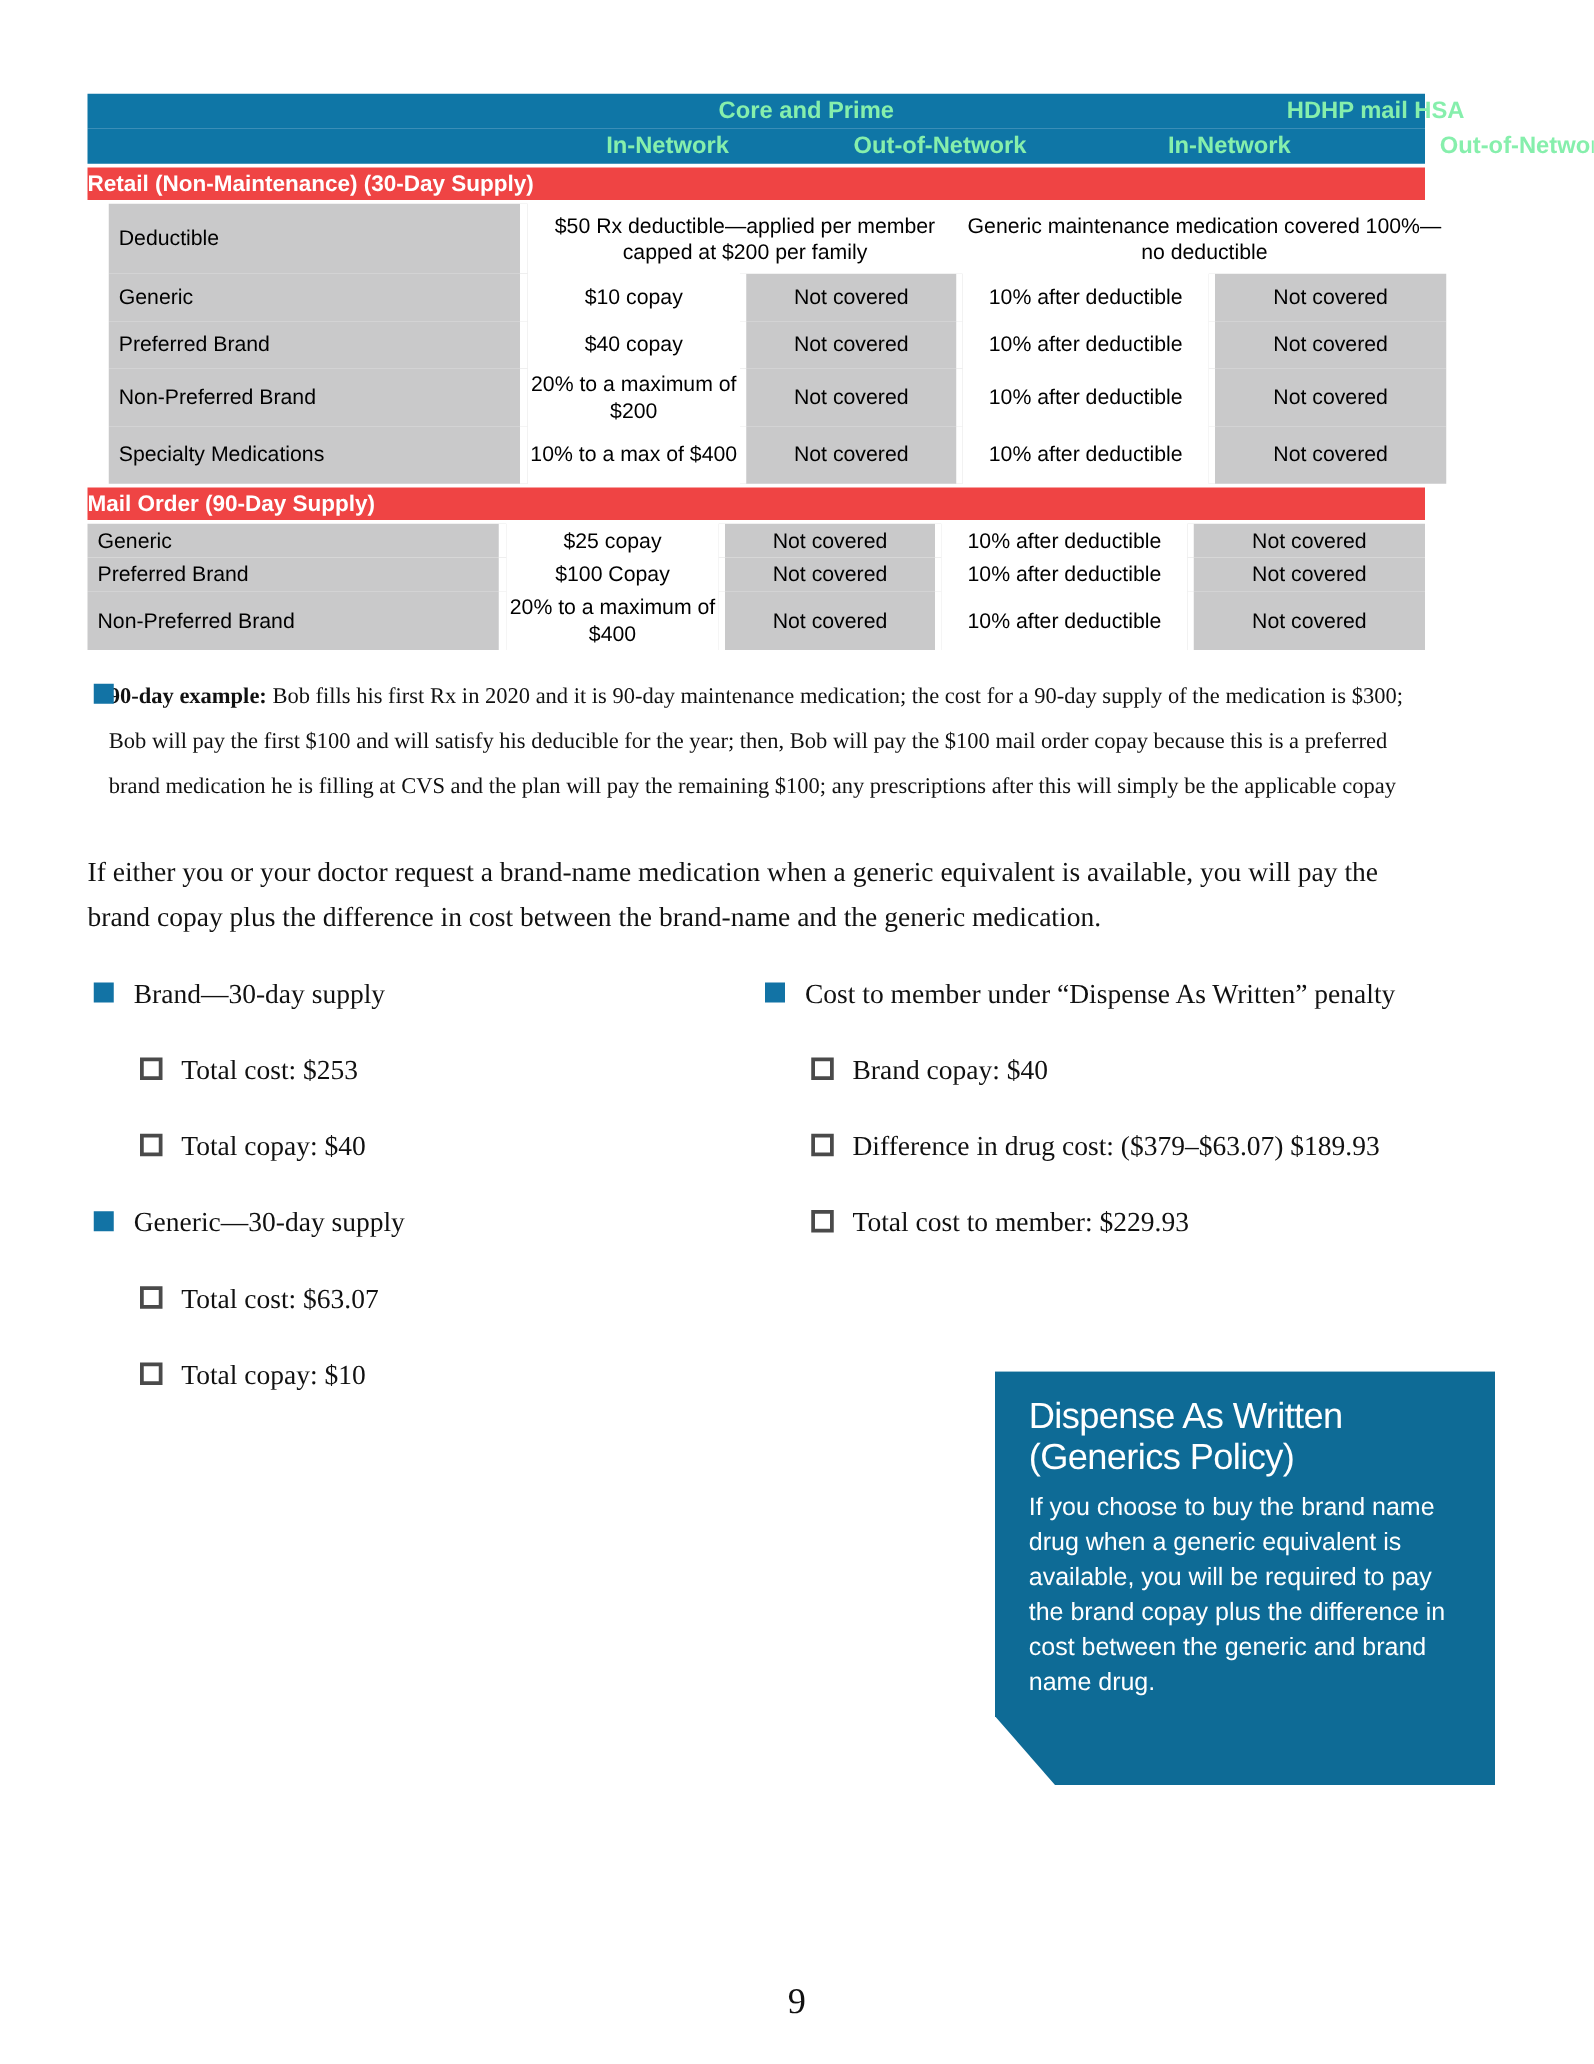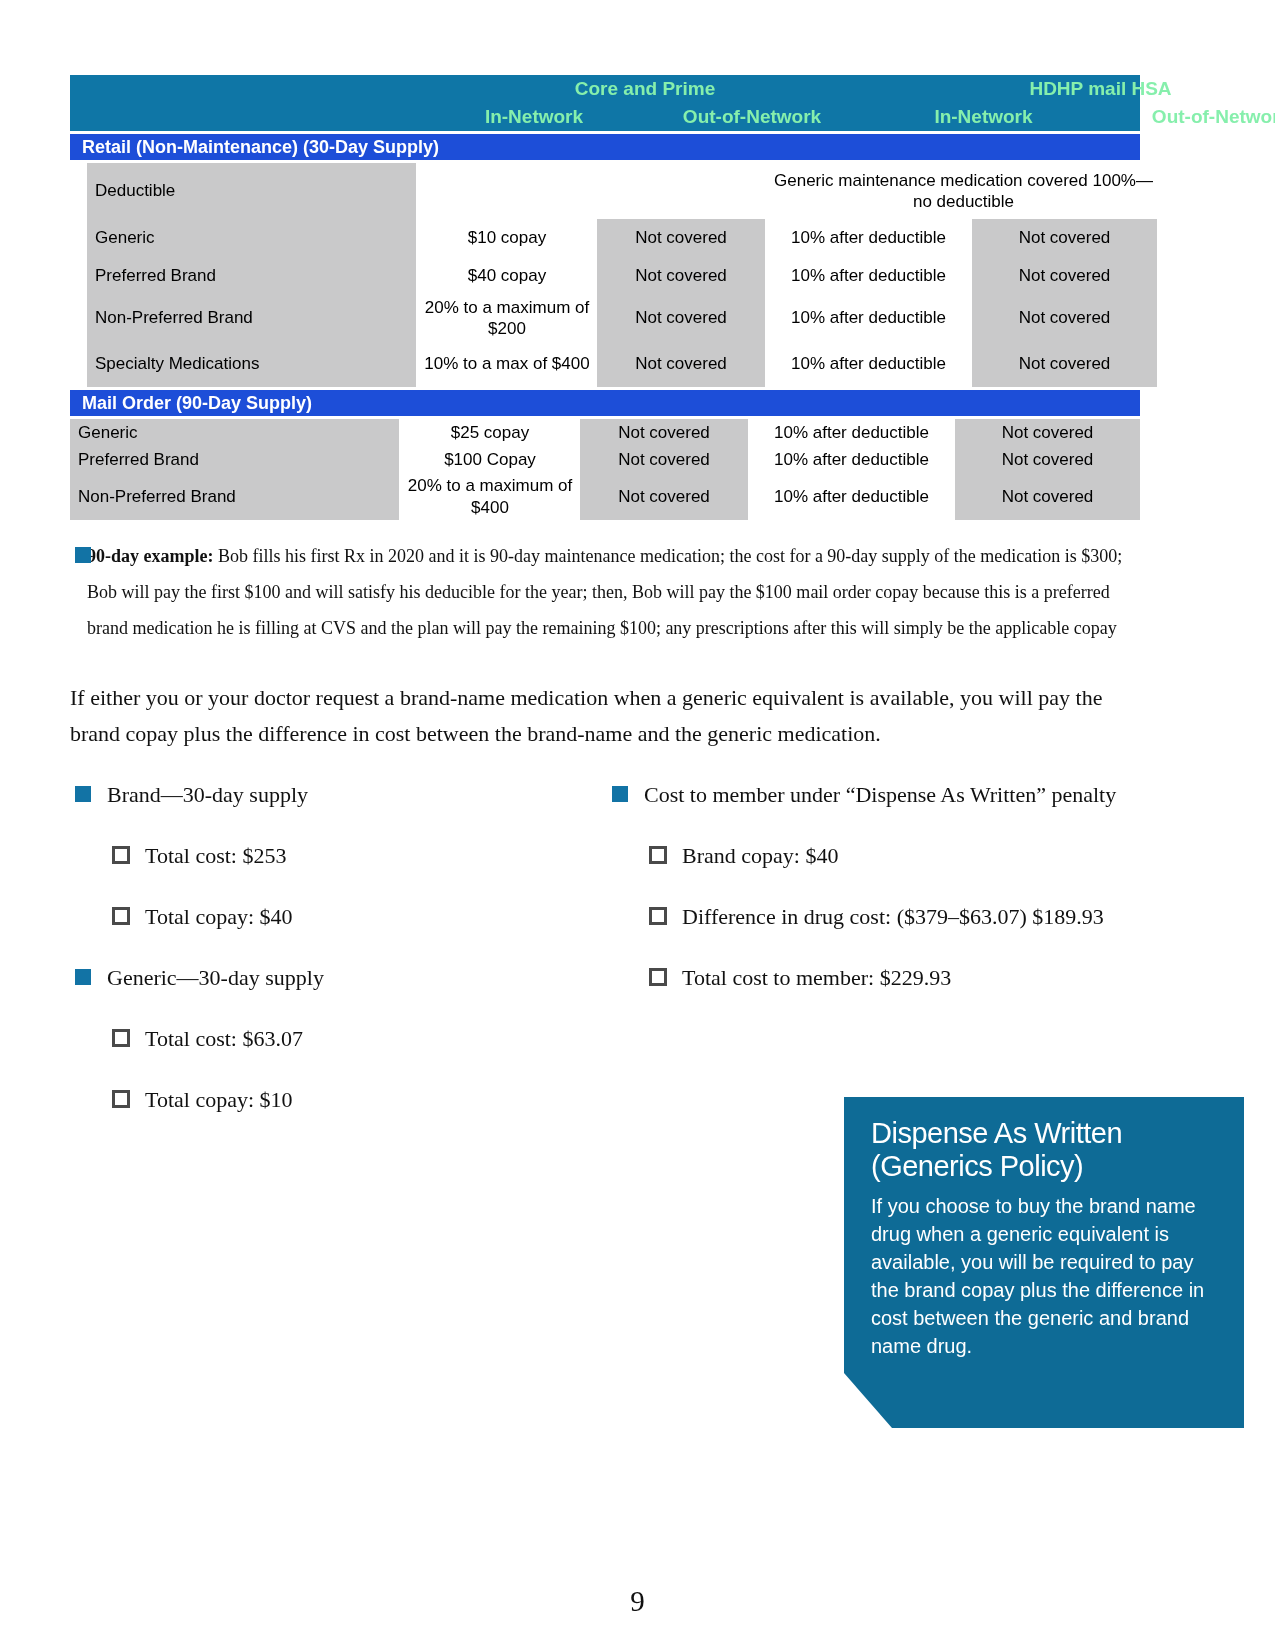--- a/index.html
+++ b/index.html
@@ -8,22 +8,22 @@
     font-family:"Liberation Sans",sans-serif;color:#000;
   }
   
   .rx-table{position:absolute;left:70px;top:75px;width:1070px;}
   .hrow{display:grid;grid-template-columns:335px 170px 178px 197px 190px;background:#0f76a6;color:#86efac;font-weight:bold;gap:44px;}
   .hrow1{height:28px;}
   .hrow2{height:28px;}
   .hcell{display:flex;align-items:center;justify-content:center;font-size:19px;}
   .hg23{grid-column:2/4;}
   .hg45{grid-column:4/6;}
-  .sbar{height:26px;background:#1d4ed8;color:#fff;font-weight:bold;font-size:18px;
-        display:flex;align-items:center;padding-left:12px;margin:3px 0 0 0;}
+  .sbar{height:26px;background:#ef4444;color:#fff;font-weight:bold;font-size:18px;
+        display:flex;align-items:center;padding-left:0;margin:3px 0 0 0;}
   .tgrid{display:grid;grid-template-columns:335px 170px 178px 197px 190px;margin-top:3px;}
   .retail{grid-template-rows:56px 38px 38px 46px 46px;padding-left:17px;}
   .mail{grid-template-rows:27px 27px 47px;}
   .cell{display:flex;align-items:center;justify-content:center;text-align:center;
         font-size:17px;line-height:1.25;box-sizing:border-box;}
   .lbl{justify-content:flex-start;text-align:left;padding-left:8px;
        background:#c9c9ca;border-right:6px solid #fff;}
   .g3{background:#c9c9ca;border-left:5px solid #fff;border-right:5px solid #fff;}
   .g5{background:#c9c9ca;border-left:5px solid #fff;}
   .m23{grid-column:2/4;}
@@ -39,21 +39,21 @@
   .listcol-left{width:537px;flex:none;}
   .listcol-right{flex:1;}
   .li{position:relative;line-height:37px;font-size:22px;margin-top:24px;}
   .li.main{padding-left:32px;}
   .li.sub{padding-left:70px;}
   .sq{display:inline-block;width:16px;height:16px;background:#1273a5;}
   .li.main .sq{position:absolute;left:0;top:10px;}
   .sq.hollow{width:13px;height:13px;background:#fff;border:3px solid #4a4a4a;box-sizing:content-box;}
   .li.sub .sq{position:absolute;left:37px;top:9px;width:12px;height:12px;}
   
-  .callout{position:absolute;left:844px;top:1097px;width:400px;height:331px;
+  .callout{position:absolute;left:796px;top:1097px;width:400px;height:331px;
            background:#0e6b96;color:#fff;box-sizing:border-box;padding:20px 24px 0 27px;
            clip-path:polygon(0 0,100% 0,100% 100%,48px 100%,0 calc(100% - 55px));}
   .callout-title{font-size:29px;line-height:33px;font-weight:400;letter-spacing:-0.5px;}
   .callout-body{margin-top:9px;font-size:20px;line-height:28px;}
   
   .pagenum{position:absolute;left:0;top:1585px;width:1275px;text-align:center;
            font-size:29px;}
 </style>
 </head>
 <body>
@@ -71,20 +71,21 @@
       <div class="hcell">Out-of-Network</div>
       <div class="hcell">In-Network</div>
       <div class="hcell">Out-of-Network</div>
     </div>
 
     <div class="sbar">Retail (Non-Maintenance) (30-Day Supply)</div>
 
     <div class="tgrid retail">
 
       <div class="cell lbl">Deductible</div>
+      <div class="cell m23">$50 Rx deductible—applied per member capped at $200 per family</div>
       <div class="cell m45">Generic maintenance medication covered 100%—no deductible</div>
 
       <div class="cell lbl">Generic</div>
       <div class="cell">$10 copay</div>
       <div class="cell g3">Not covered</div>
       <div class="cell">10% after deductible</div>
       <div class="cell g5">Not covered</div>
 
       <div class="cell lbl">Preferred Brand</div>
       <div class="cell">$40 copay</div>

